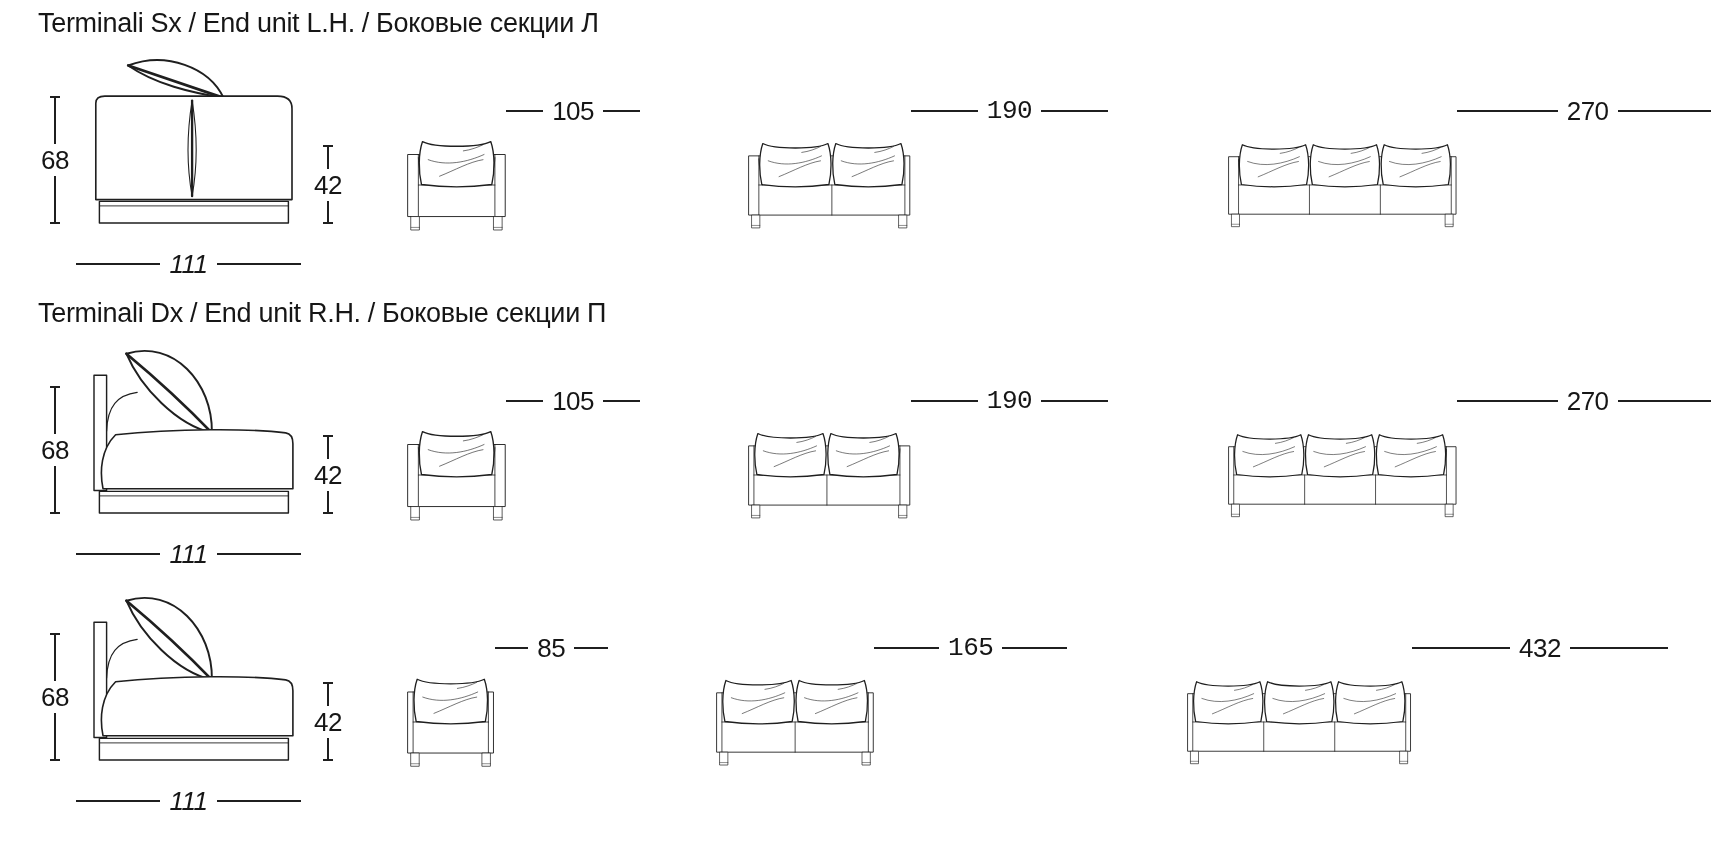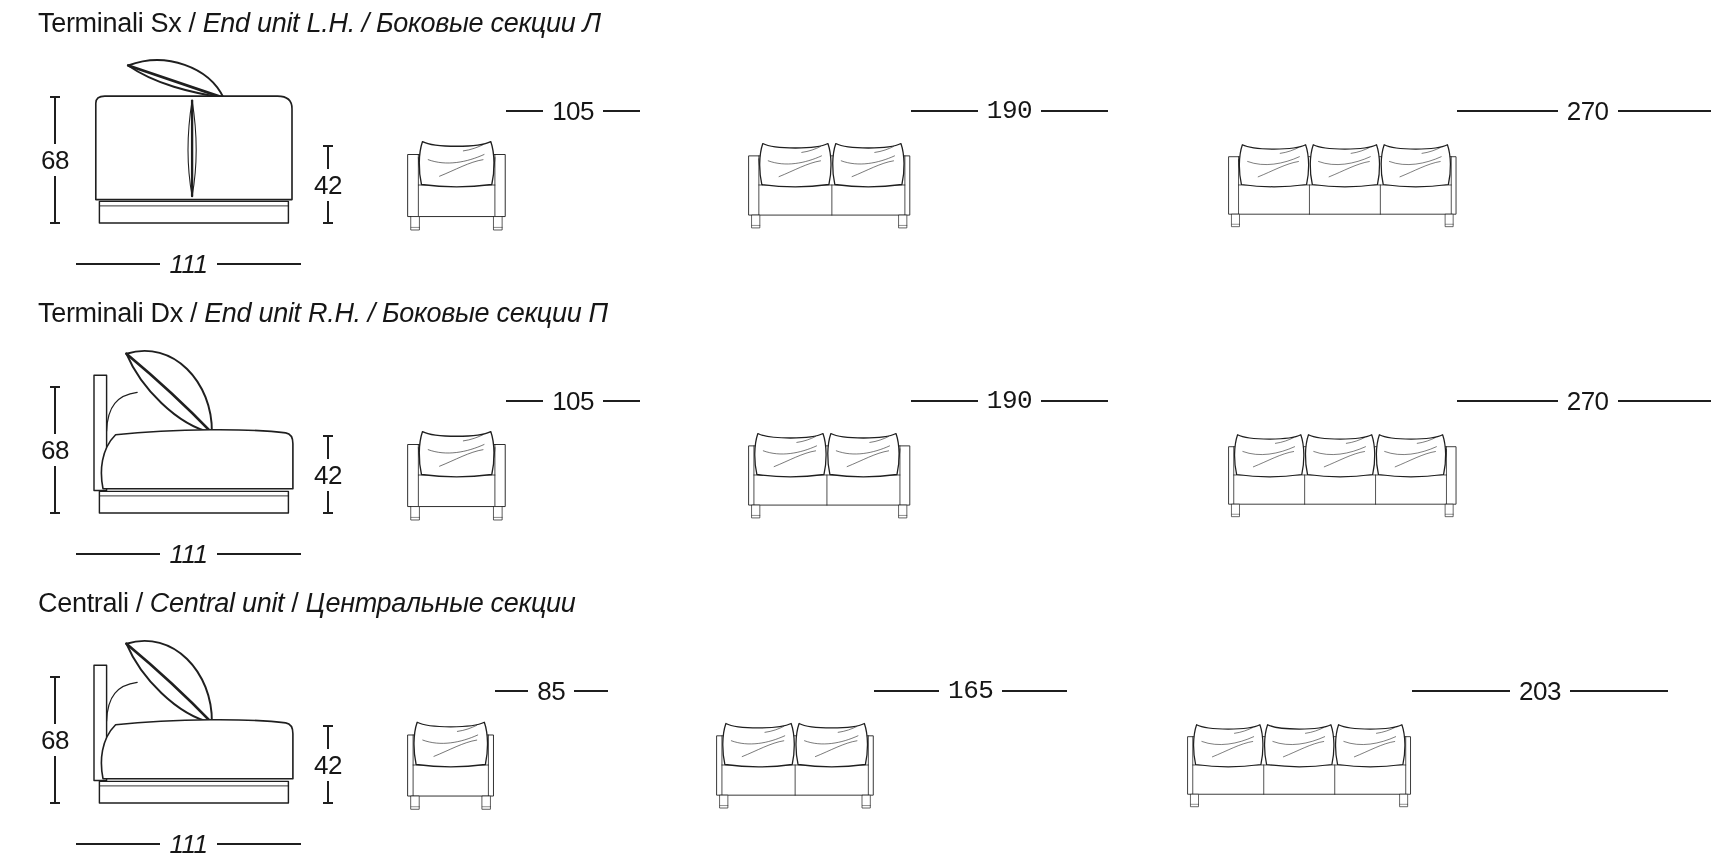--- a/index.html
+++ b/index.html
@@ -5,21 +5,21 @@
   html,body{margin:0;padding:0;background:#ffffff;}
   body{
     width:1711px;height:860px;overflow:hidden;
     font-family:"Liberation Sans",sans-serif;color:#161616;
   }
   .page{padding:8px 0 0 12px;}
   .heading{
     font-size:27px;letter-spacing:-0.3px;margin-left:26px;line-height:1.15;
     white-space:nowrap;
   }
-  .t-en,.t-ru{font-style:italic;}
+  .t-en,.t-ru{}
   .t-sep{margin:0 7px;}
   .section+.section{margin-top:18px;}
   .units-row{display:flex;align-items:flex-end;margin-top:12px;}
   
   .side-unit{position:relative;width:303px;height:229px;flex:0 0 auto;margin-left:28px;}
   .side-unit svg{position:absolute;left:36px;top:0;}
   .vdim{position:absolute;display:flex;flex-direction:column;align-items:center;width:30px;}
   .vdim-68{left:0;top:45px;height:128px;}
   .vdim-42{right:0;top:94px;height:79px;}
   .vline{flex:1 1 auto;width:1.8px;background:#1f1f1f;}
@@ -343,23 +343,20 @@
         <div class="hdim">
             <span class="hline"></span>
             <span class="dim-num">270</span>
             <span class="hline"></span>
           </div>
       </div>
     </div>
   </div>
 
   <div class="section">
-    <div class="heading">
-      <span class="t-it">Centrali</span><span class="t-sep">/</span><span class="t-en">Central unit</span><span class="t-sep">/</span><span class="t-ru">Центральные секции</span>
-    </div>
     <div class="units-row">
       <div class="unit side-unit">
         <div class="vdim vdim-68">
           <span class="tick"></span>
             <span class="vline"></span>
           <span class="dim-num">68</span>
           <span class="vline"></span>
             <span class="tick"></span>
         </div>
         <svg class="drawing" viewBox="0 0 250 212" width="225" height="191">
@@ -483,20 +480,20 @@
               <path d="M8,168 h16 v26 h-16 Z" fill="#fff" stroke="#1f1f1f" stroke-width="1.4" stroke-linecap="round" stroke-linejoin="round"></path>
               <path d="M8,189 h16" fill="none" stroke="#1f1f1f" stroke-width="1" stroke-linecap="round" stroke-linejoin="round"></path>
             </g>
             <g>
               <path d="M444,168 h16 v26 h-16 Z" fill="#fff" stroke="#1f1f1f" stroke-width="1.4" stroke-linecap="round" stroke-linejoin="round"></path>
               <path d="M444,189 h16" fill="none" stroke="#1f1f1f" stroke-width="1" stroke-linecap="round" stroke-linejoin="round"></path>
             </g>
           </svg>
         <div class="hdim">
             <span class="hline"></span>
-            <span class="dim-num">203</span>
+            <span class="dim-num">432</span>
             <span class="hline"></span>
           </div>
       </div>
     </div>
   </div>
 
 </div>
 
 </body></html>

